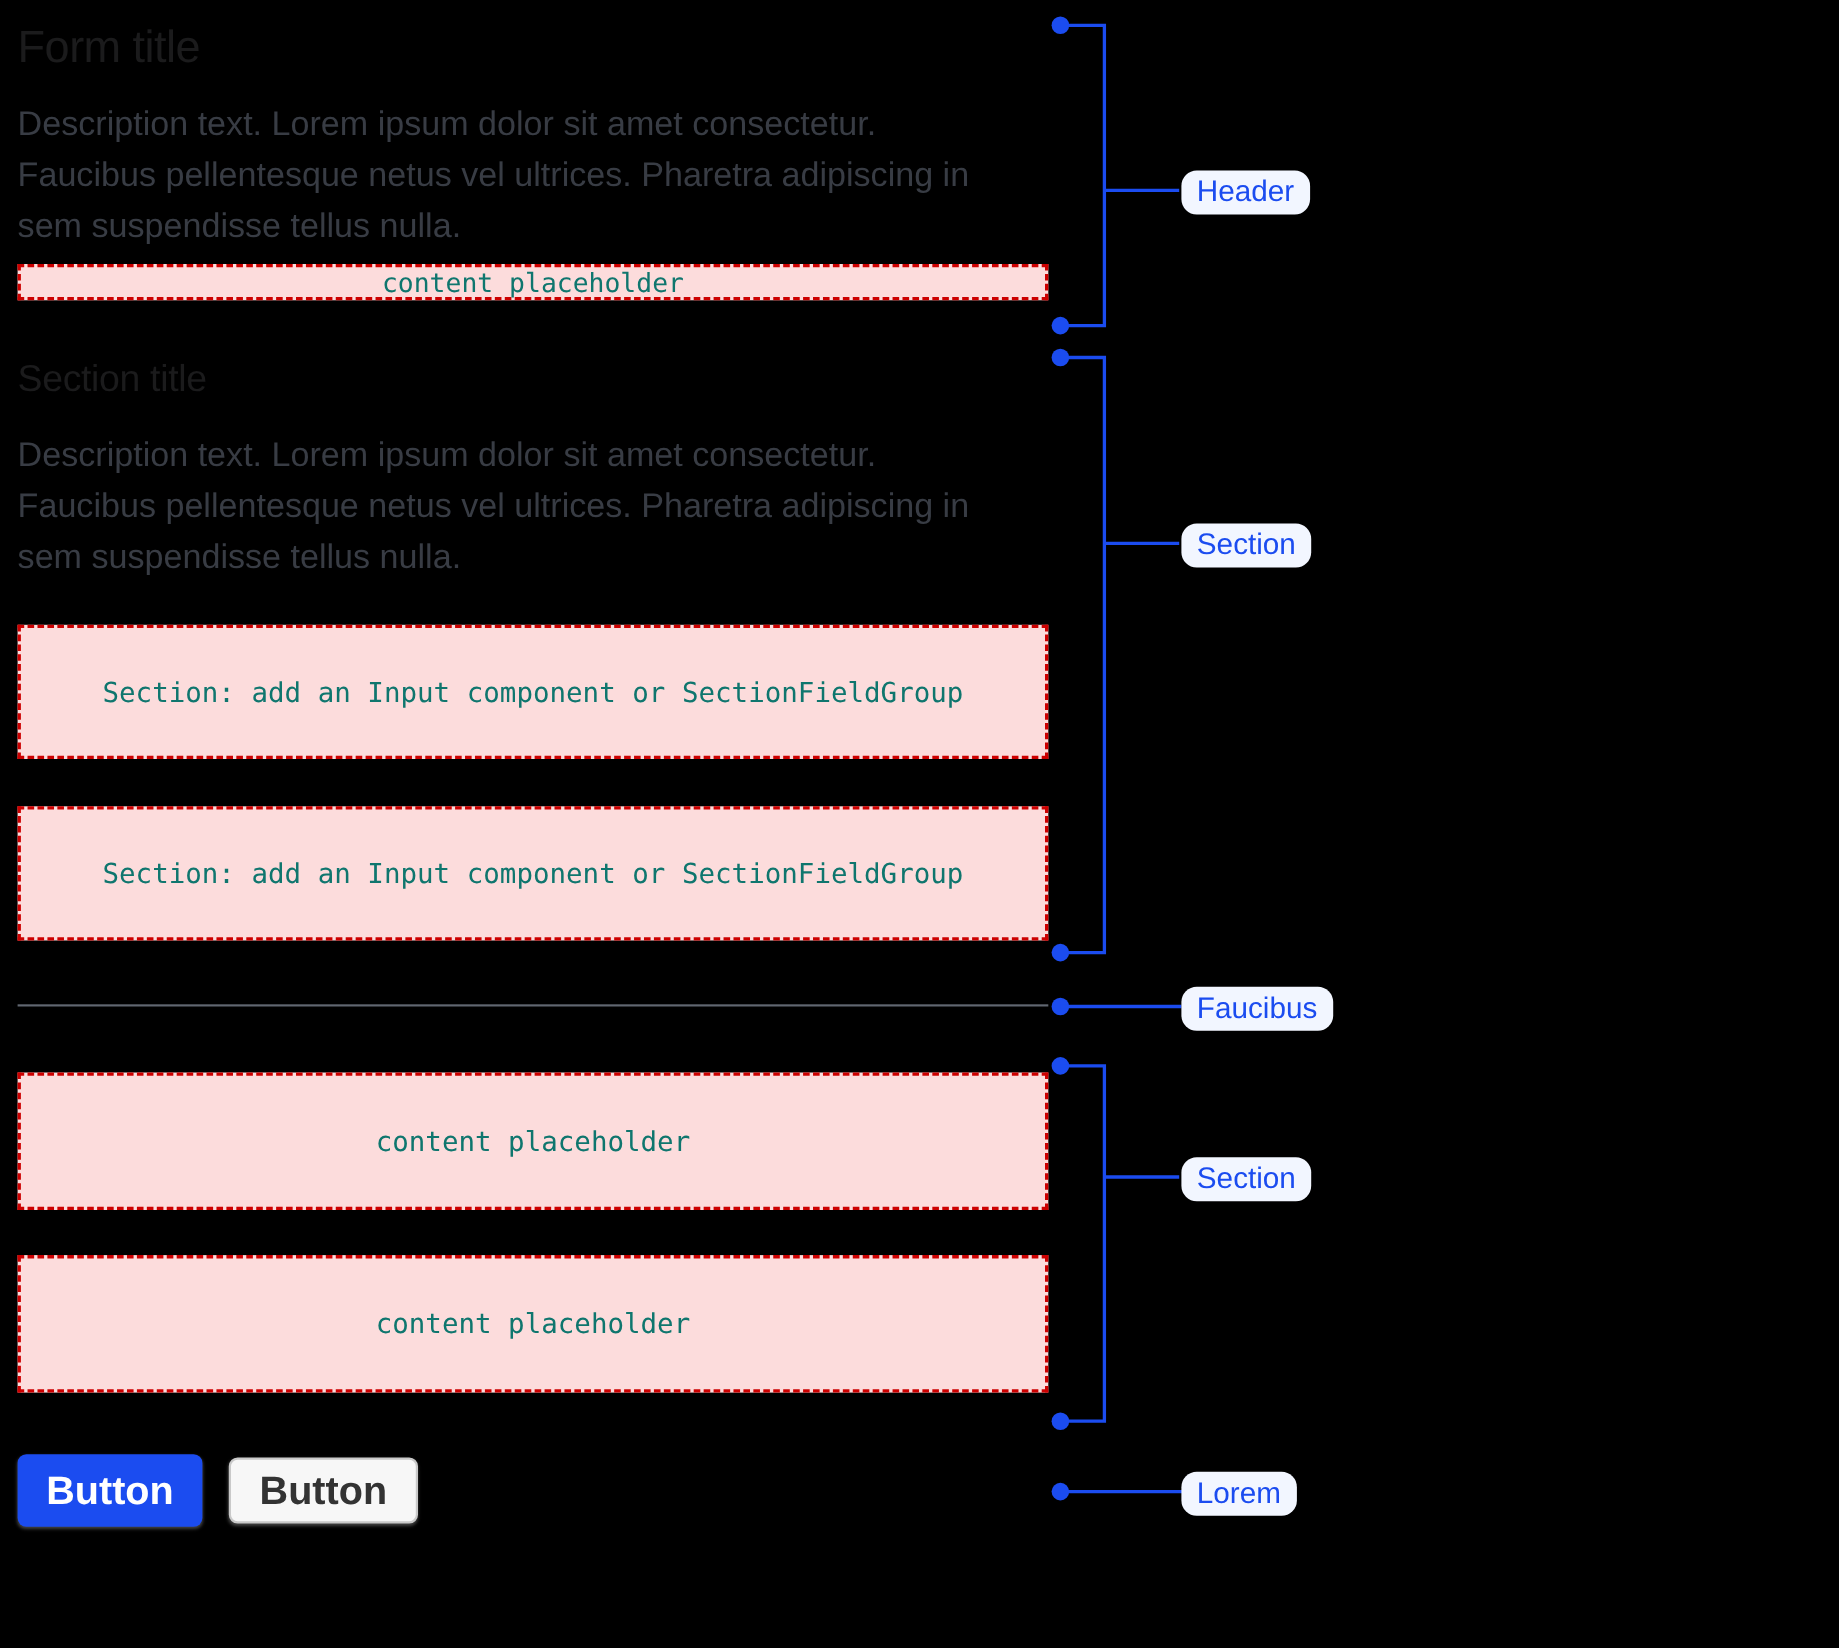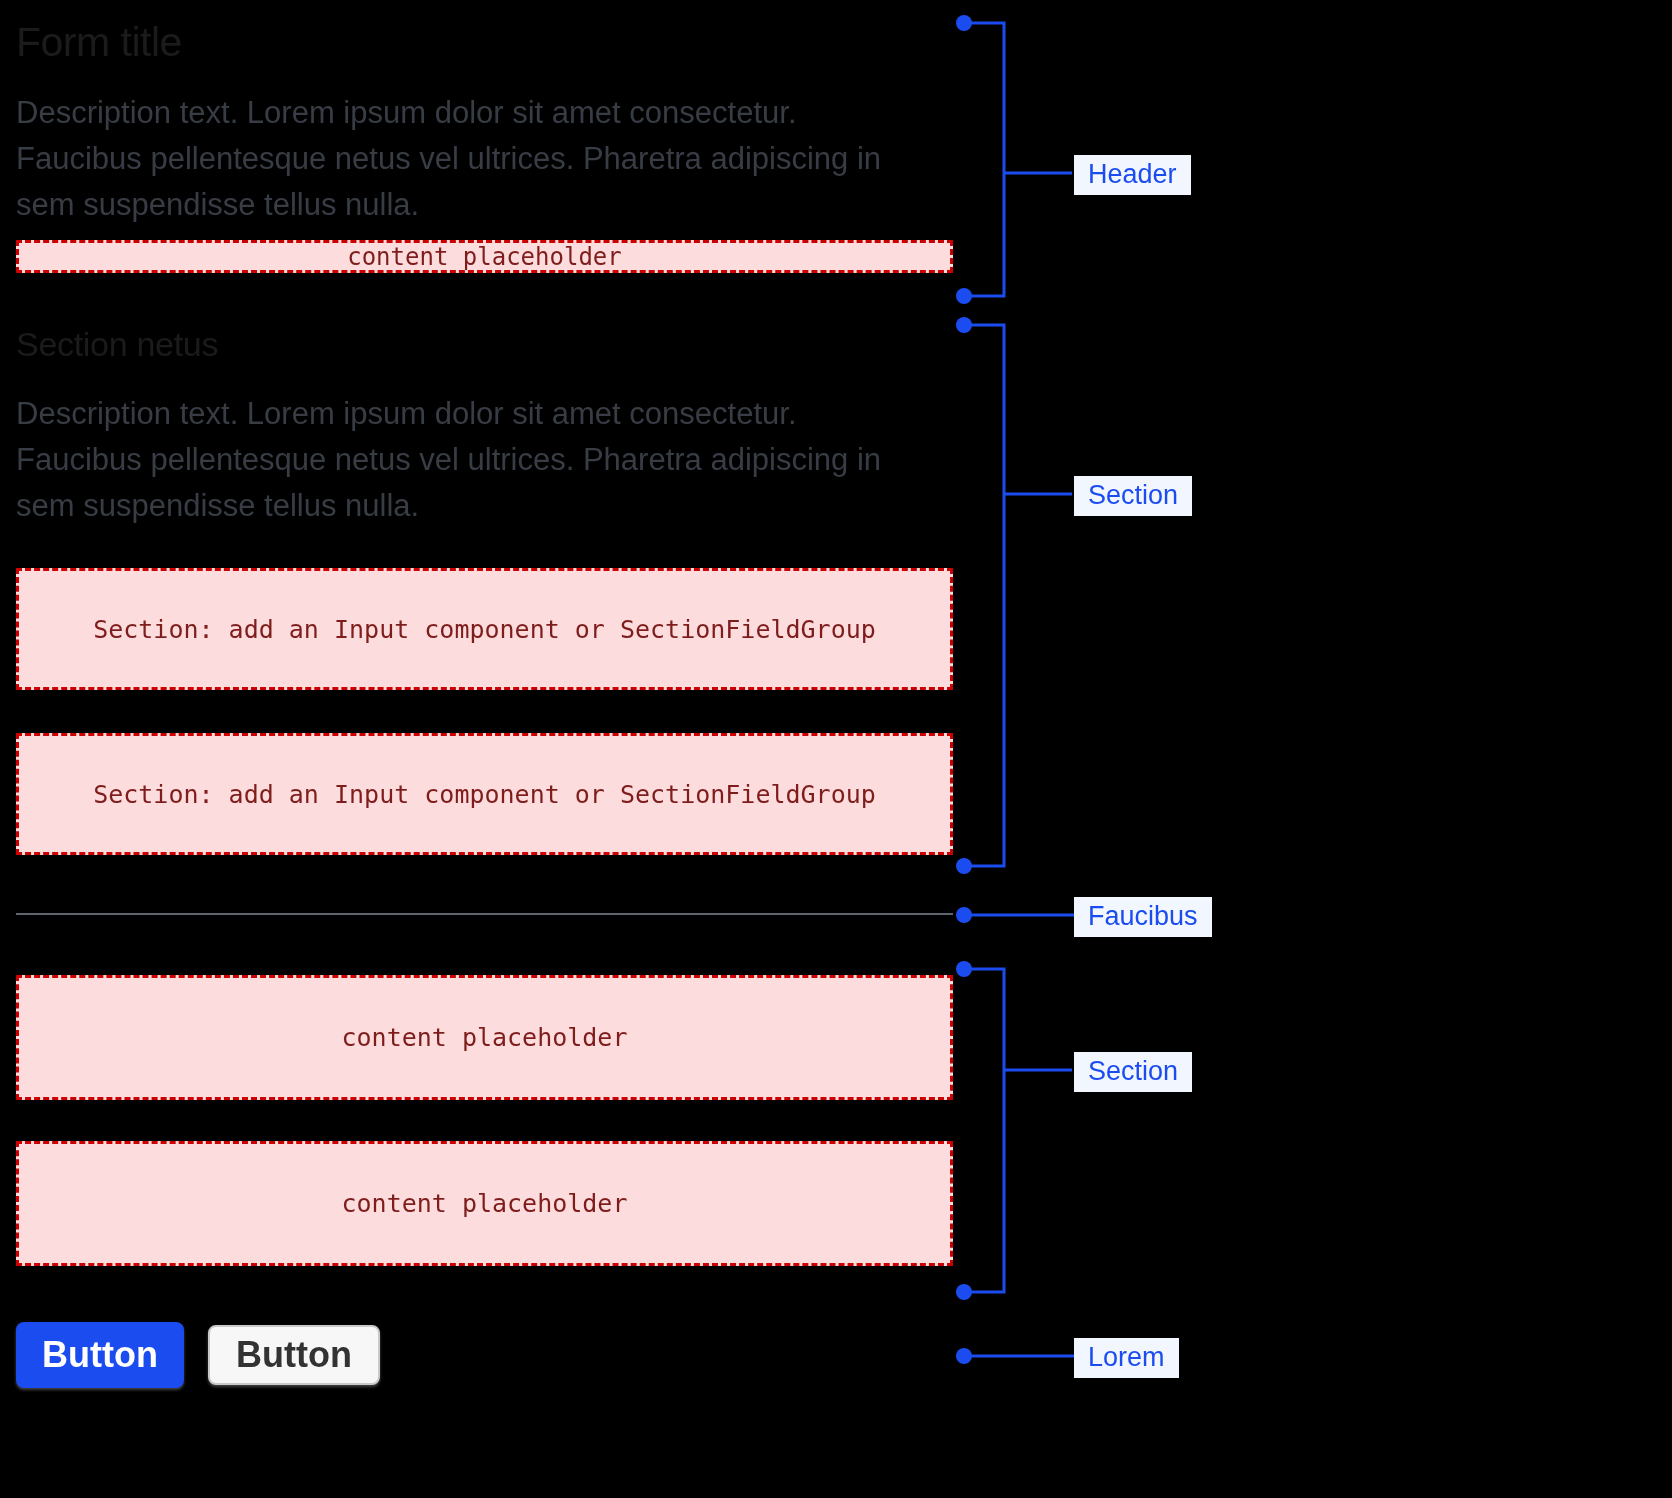--- a/index.html
+++ b/index.html
@@ -62,21 +62,21 @@
   }
   .desc-1 { top: 90px; }
   .desc-2 { top: 391px; }
 
   
   .ph {
     position: absolute;
     left: 0;
     background: #fcdcdc;
     border: 3px dashed #cc0000;
-    color: #7f1d1d;
+    color: #0f766e;
     font-family: "DejaVu Sans Mono", "Liberation Mono", monospace;
     display: flex;
     align-items: center;
     justify-content: center;
     text-align: center;
   }
 
   .ph-header {
     top: 240px;
     width: 937px;
@@ -170,21 +170,21 @@
   }
   .anno-layer svg { display: block; }
 
   .anno-label {
     position: absolute;
     background: #f2f6ff;
     color: #1b4cf0;
     font-family: "Liberation Sans", sans-serif;
     font-size: 27px;
     font-weight: 400;
-    border-radius: 0;
+    border-radius: 14px;
     padding: 5px 14px 7px 14px;
     white-space: nowrap;
     line-height: 1.05;
     pointer-events: auto;
   }
 </style>
 </head>
 <body>
 
 <div id="root">
@@ -192,21 +192,21 @@
   <div class="form-col">
 
     <div class="form-title">Form title</div>
 
     <div class="desc desc-1">Description text. Lorem ipsum dolor sit amet consectetur. Faucibus pellentesque netus vel ultrices. Pharetra adipiscing in sem suspendisse tellus nulla.</div>
 
     <div class="ph ph-header">
       <span>content placeholder</span>
     </div>
 
-    <div class="section-title">Section netus</div>
+    <div class="section-title">Section title</div>
 
     <div class="desc desc-2">Description text. Lorem ipsum dolor sit amet consectetur. Faucibus pellentesque netus vel ultrices. Pharetra adipiscing in sem suspendisse tellus nulla.</div>
 
     <div class="ph ph-sec-a">
       <span>Section: add an Input component or SectionFieldGroup</span>
     </div>
 
     <div class="ph ph-sec-b">
       <span>Section: add an Input component or SectionFieldGroup</span>
     </div>

